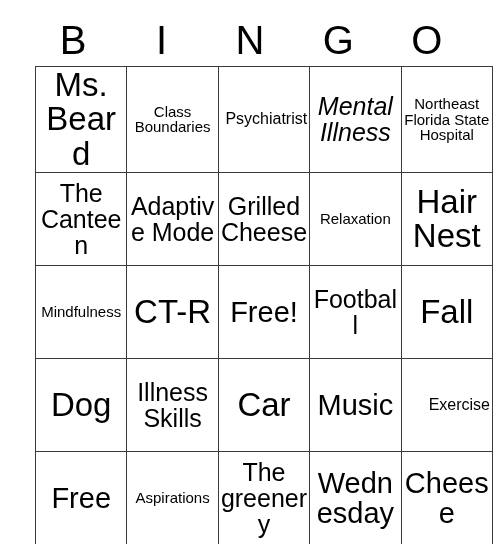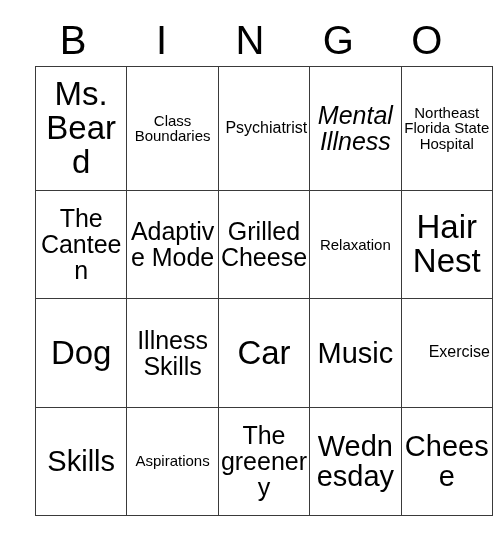--- a/index.html
+++ b/index.html
@@ -118,38 +118,55 @@
           </td>
         <td>
             <span class="cell-text fs-xs">Relaxation</span>
           </td>
         <td>
             <span class="cell-text fs-xxl">Hair Nest</span>
           </td>
       </tr>
       <tr>
         <td>
+            <span class="cell-text fs-xs">Mindfulness</span>
+          </td>
+        <td>
+            <span class="cell-text fs-xxl">CT-R</span>
+          </td>
+        <td>
+            <span class="cell-text fs-xl">Free!</span>
+          </td>
+        <td>
+            <span class="cell-text fs-m">Football</span>
+          </td>
+        <td>
+            <span class="cell-text fs-xxl">Fall</span>
+          </td>
+      </tr>
+      <tr>
+        <td>
             <span class="cell-text fs-xxl">Dog</span>
           </td>
         <td>
             <span class="cell-text fs-m">Illness Skills</span>
           </td>
         <td>
             <span class="cell-text fs-xxl">Car</span>
           </td>
         <td>
             <span class="cell-text fs-xl">Music</span>
           </td>
         <td>
             <span class="cell-text fs-s">Exercise</span>
           </td>
       </tr>
       <tr>
         <td>
-            <span class="cell-text fs-xl">Skills</span>
+            <span class="cell-text fs-xl">Free</span>
           </td>
         <td>
             <span class="cell-text fs-xs">Aspirations</span>
           </td>
         <td>
             <span class="cell-text fs-m">The greenery</span>
           </td>
         <td>
             <span class="cell-text fs-xl">Wednesday</span>
           </td>

